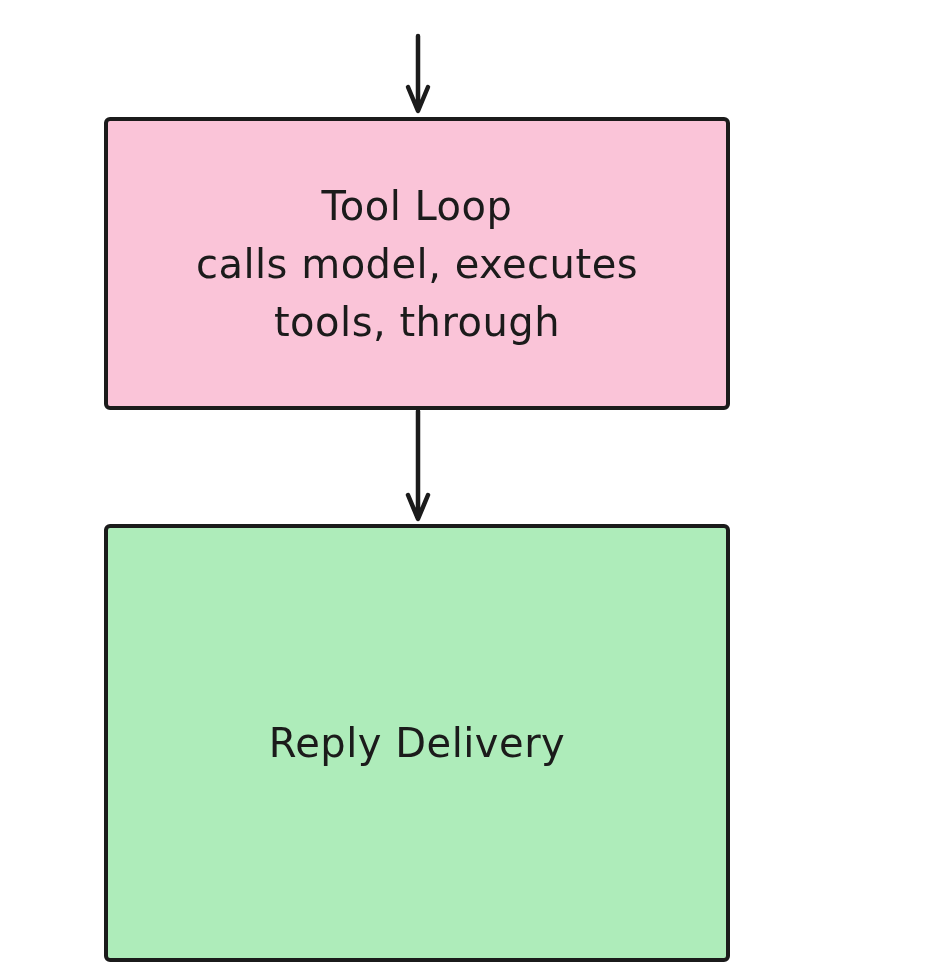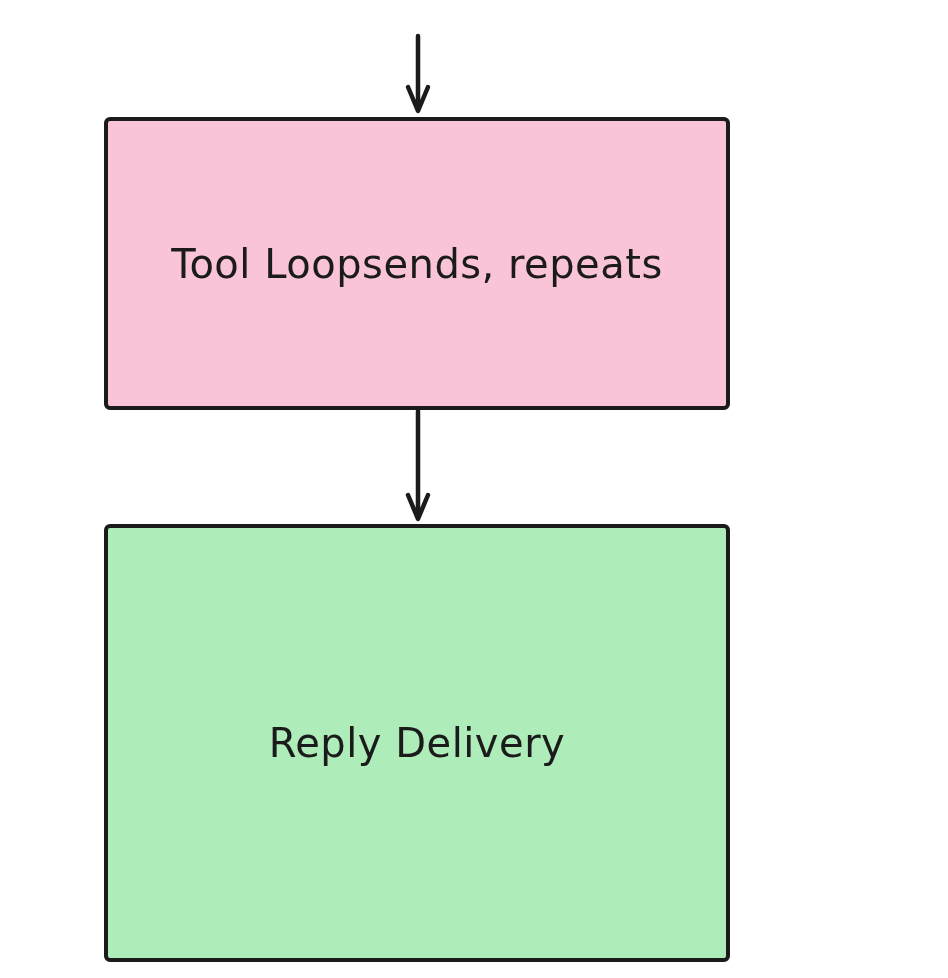--- a/index.html
+++ b/index.html
@@ -18,21 +18,21 @@
     background: var(--bg);
     overflow: hidden;
   }
   .node {
     position: absolute;
     left: 104px;
     width: 626px;
     border: 4px solid var(--ink);
     border-radius: 6px;
     display: flex;
-    flex-direction: row;
+    flex-direction: column;
     align-items: center;
     justify-content: center;
     text-align: center;
   }
   .node-tool-loop { top: 117px; height: 293px; }
   .node-reply-delivery { top: 524px; height: 438px; }
   .node-line {
     font-size: 40px;
     line-height: 58px;
     color: var(--ink);
@@ -59,21 +59,22 @@
 <body>
 
 <div class="canvas">
 
   <svg class="arrow arrow-incoming" viewBox="0 0 44 81" aria-hidden="true">
     <path d="M22 3 L22 76 M12 54 L22 78 L32 54"></path>
   </svg>
 
   <div class="node node-tool-loop" style="background: rgb(250, 196, 216);">
     <div class="node-line">Tool Loop</div>
-    <div class="node-line">sends, repeats</div>
+    <div class="node-line">calls model, executes</div>
+    <div class="node-line">tools, through</div>
   </div>
 
   <svg class="arrow arrow-mid" viewBox="0 0 44 114" aria-hidden="true">
     <path d="M22 3 L22 109 M12 87 L22 111 L32 87"></path>
   </svg>
 
   <div class="node node-reply-delivery" style="background: rgb(174, 236, 186);">
     <div class="node-line">Reply Delivery</div>
   </div>
 

